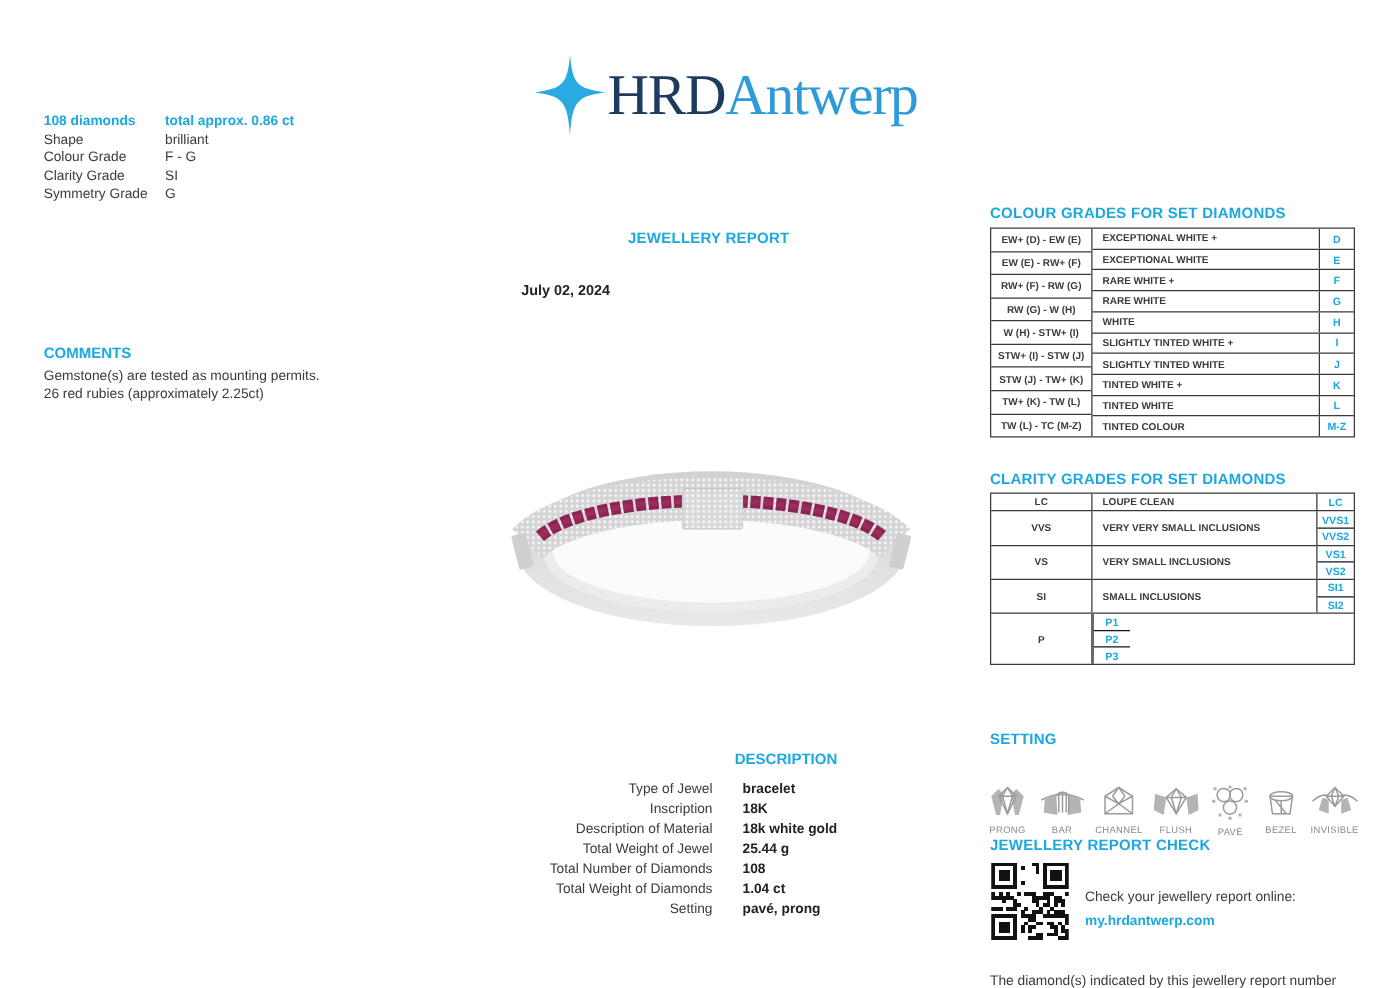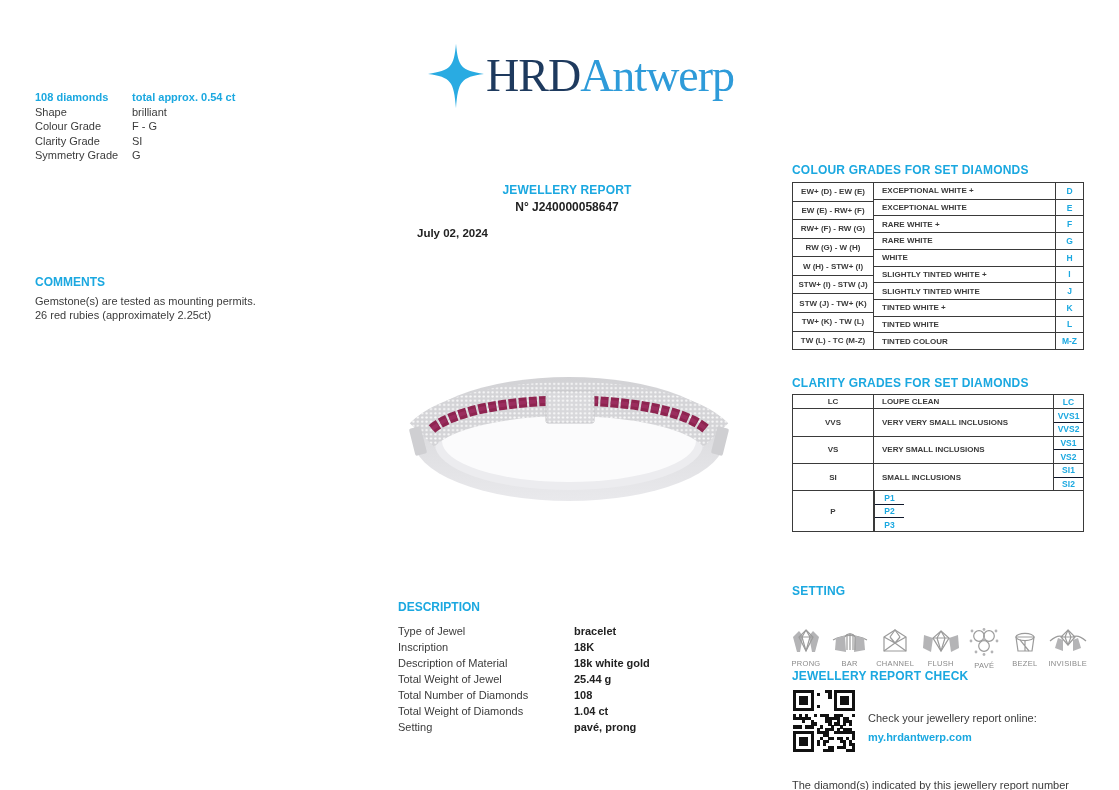--- a/index.html
+++ b/index.html
@@ -27,21 +27,21 @@
   .report-date { position:absolute; left:417px; top:192px; font-size:11.5px; font-weight:bold; color:#222; }
 
   
   .comments { position:absolute; left:35px; top:240px; font-size:11px; line-height:14.5px; }
   .comments .title { color:#1BA8E0; font-weight:bold; font-size:12px; margin-bottom:4px; }
 
   
   .bracelet { position:absolute; left:398px; top:330px; width:342px; height:142px; }
 
   
-  .description { position:absolute; left:398px; top:565px; font-size:11px; }
+  .description { position:absolute; left:418px; top:565px; font-size:11px;text-align:right; }
   .description .title { color:#1BA8E0; font-weight:bold; font-size:12px; margin-bottom:9px; }
   .description .row { display:flex; line-height:16px;gap:24px; }
   .description .lbl { width:152px; }
   .description .val { font-weight:bold; color:#222; }
 
   
   .sec-title { position:absolute; font-size:12px; font-weight:bold; color:#1BA8E0; letter-spacing:.2px; }
 
   .grade-table { position:absolute; left:792px; width:292px; border:1px solid #3a3a3a; display:flex; font-size:8px; font-weight:bold; color:#3b3b3b; background:#fff; }
   .colour-table { top:147px; height:168px; }
@@ -80,21 +80,21 @@
   .footer-note { position:absolute; left:792px; top:740px; width:302px; font-size:11px; line-height:20px; color:#3b3b3b; }
 </style>
 </head>
 <body>
 
 <div class="page">
 
   <div class="summary">
     <div class="row">
       <span class="lbl head">108 diamonds</span>
-      <span class="head">total approx. 0.54 ct</span>
+      <span class="head">total approx. 0.86 ct</span>
     </div>
     <div class="row">
         <span class="lbl">Shape</span>
         <span>brilliant</span>
       </div>
     <div class="row">
         <span class="lbl">Colour Grade</span>
         <span>F - G</span>
       </div>
     <div class="row">
@@ -109,21 +109,20 @@
 
   <div class="logo">
     <svg width="56" height="66" viewBox="0 0 54 62">
       <path d="M27 0 C 29 22, 32 26, 54 29 C 32 32, 29 36, 27 62 C 25 36, 22 32, 0 29 C 22 26, 25 22, 27 0 Z" fill="#29ABE2"></path>
     </svg>
     <div class="wordmark"><span class="hrd">HRD</span><span class="antwerp">Antwerp</span></div>
   </div>
 
   <div class="report-head">
     <div class="title">JEWELLERY REPORT</div>
-    <div class="number">N° J240000058647</div>
   </div>
   <div class="report-date">July 02, 2024</div>
 
   <div class="comments">
     <div class="title">COMMENTS</div>
     <div>Gemstone(s) are tested as mounting permits.</div>
     <div>26 red rubies (approximately 2.25ct)</div>
   </div>
 
   <svg class="bracelet" viewBox="0 0 342 142">

